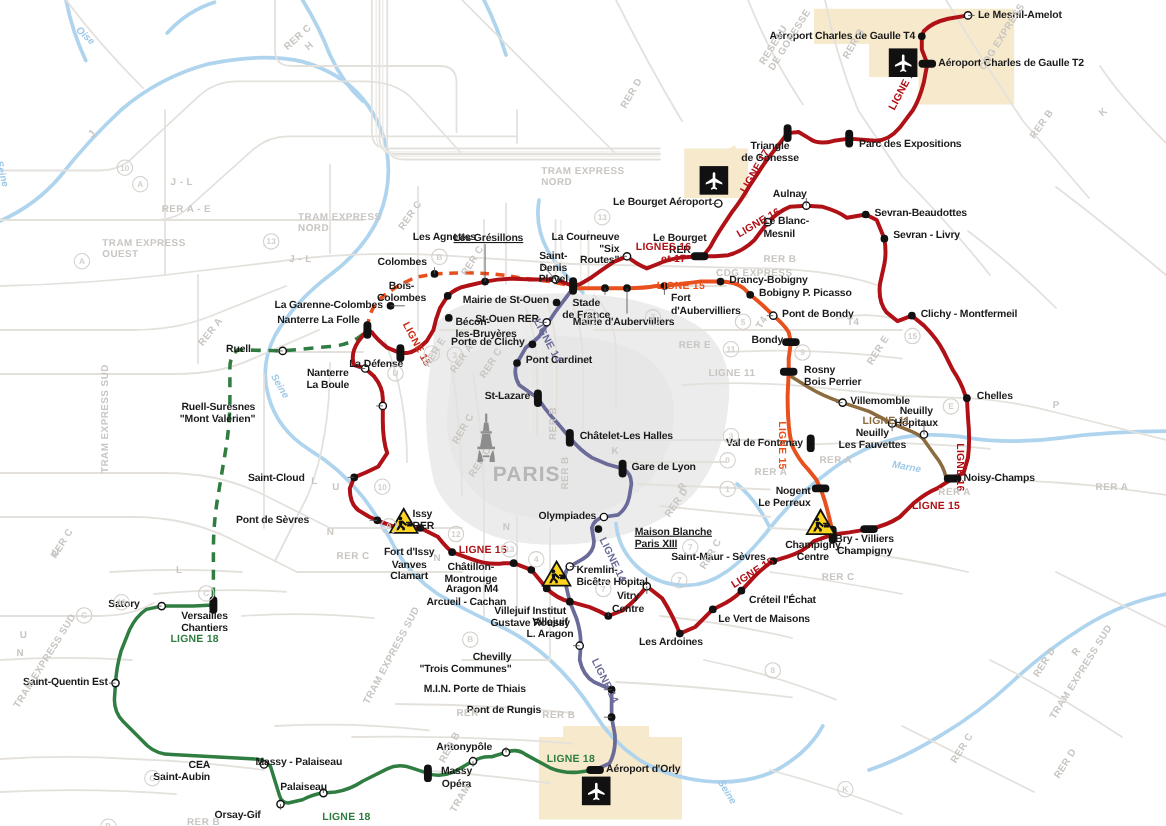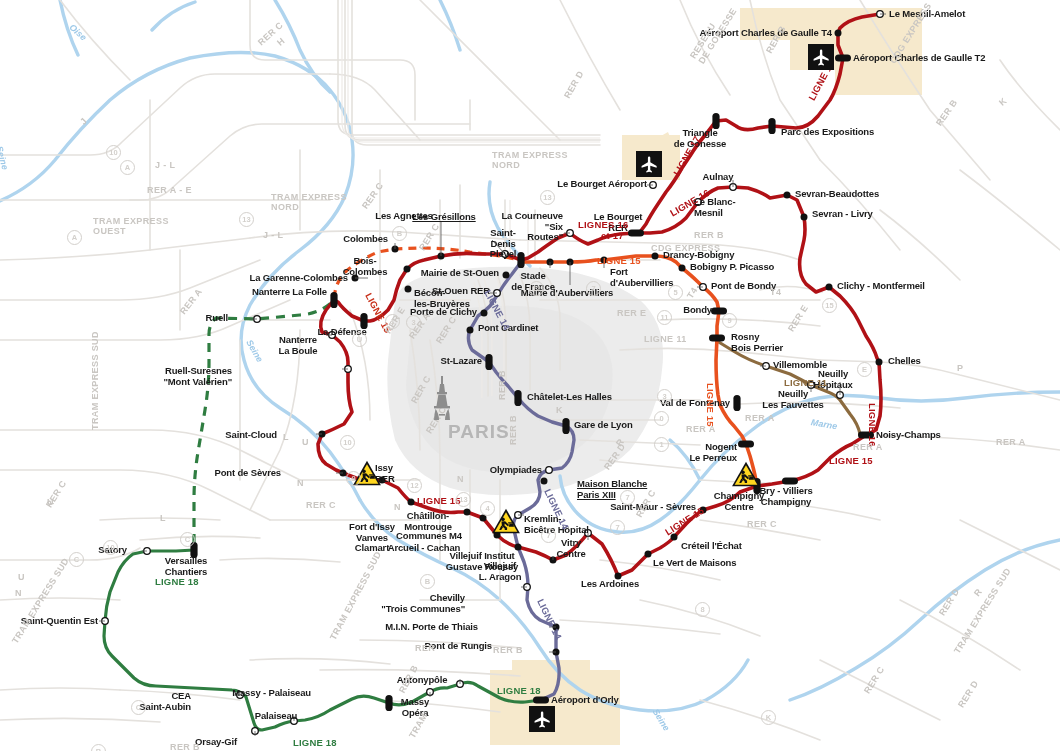--- a/index.html
+++ b/index.html
@@ -440,26 +440,26 @@
       <div class="lbl c" style="left: 342px; top: 327px; transform: translateX(-50%);">La Défense</div>
       <div class="lbl c" style="left: 298px; top: 335px; transform: translateX(-50%);">Nanterre
 La Boule</div>
       <div class="lbl r" style="left: auto; top: 366px; right: 828px;">Ruell-Suresnes
 "Mont Valérien"</div>
       <div class="lbl r" style="left: auto; top: 313px; right: 832px;">Ruell</div>
       <div class="lbl r" style="left: auto; top: 430px; right: 783px;">Saint-Cloud</div>
       <div class="lbl r" style="left: auto; top: 468px; right: 779px;">Pont de Sèvres</div>
       <div class="lbl" style="left: 375px; top: 463px;">Issy
 RER</div>
-      <div class="lbl c" style="left: 372px; top: 498px; transform: translateX(-50%); margin-top: 24px;">Fort d'Issy
+      <div class="lbl c" style="left: 372px; top: 498px; transform: translateX(-50%);">Fort d'Issy
 Vanves
 Clamart</div>
       <div class="lbl c" style="left: 428px; top: 511px; transform: translateX(-50%);">Châtillon-
 Montrouge</div>
-      <div class="lbl c" style="left: 429px; top: 531px; transform: translateX(-50%);">Communes M4</div>
+      <div class="lbl c" style="left: 429px; top: 531px; transform: translateX(-50%);">Aragon M4</div>
       <div class="lbl c" style="left: 424px; top: 543px; transform: translateX(-50%);">Arcueil - Cachan</div>
       <div class="lbl r" style="left: auto; top: 593px; right: 595px;">Chevilly
 "Trois Communes"</div>
       <div class="lbl r" style="left: auto; top: 622px; right: 582px;">M.I.N. Porte de Thiais</div>
       <div class="lbl r" style="left: auto; top: 641px; right: 568px;">Pont de Rungis</div>
       <div class="lbl" style="left: 551px; top: 695px;">Aéroport d'Orly</div>
       <div class="lbl c" style="left: 422px; top: 675px; transform: translateX(-50%);">Antonypôle</div>
       <div class="lbl c" style="left: 415px; top: 697px; transform: translateX(-50%);">Massy
 Opéra</div>
       <div class="lbl r" style="left: auto; top: 688px; right: 749px;">Massy - Palaiseau</div>

